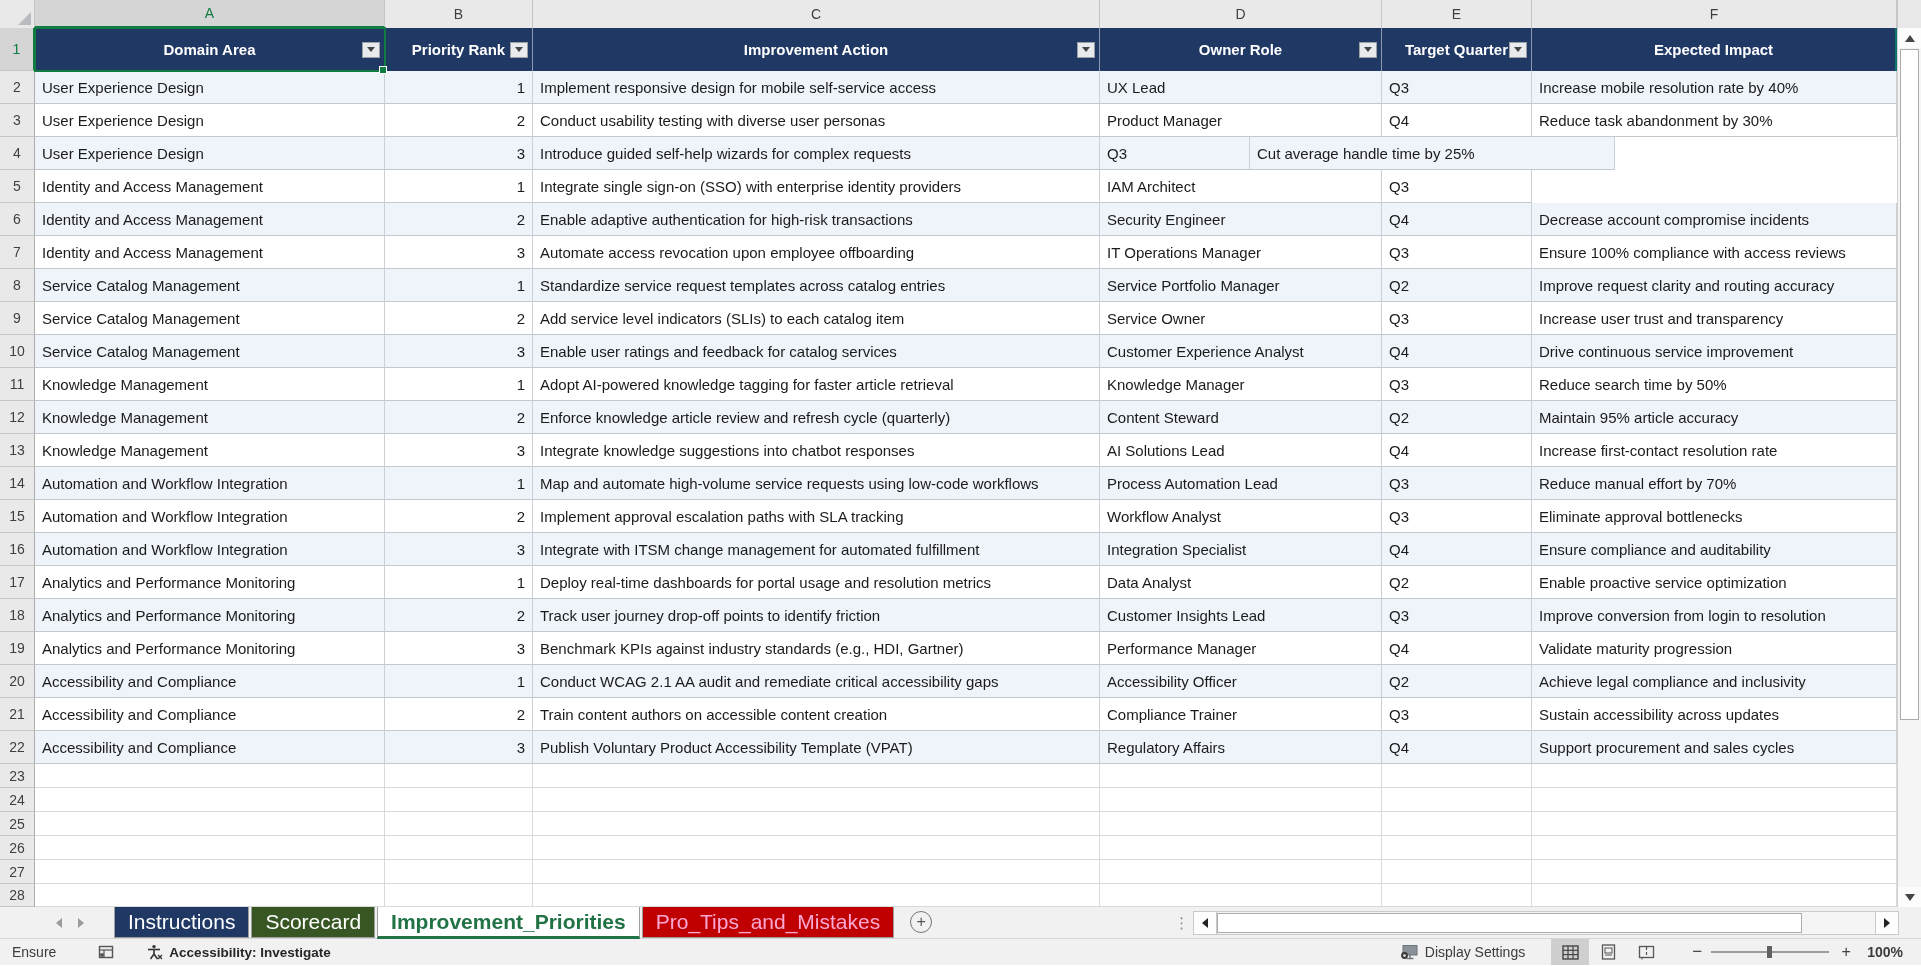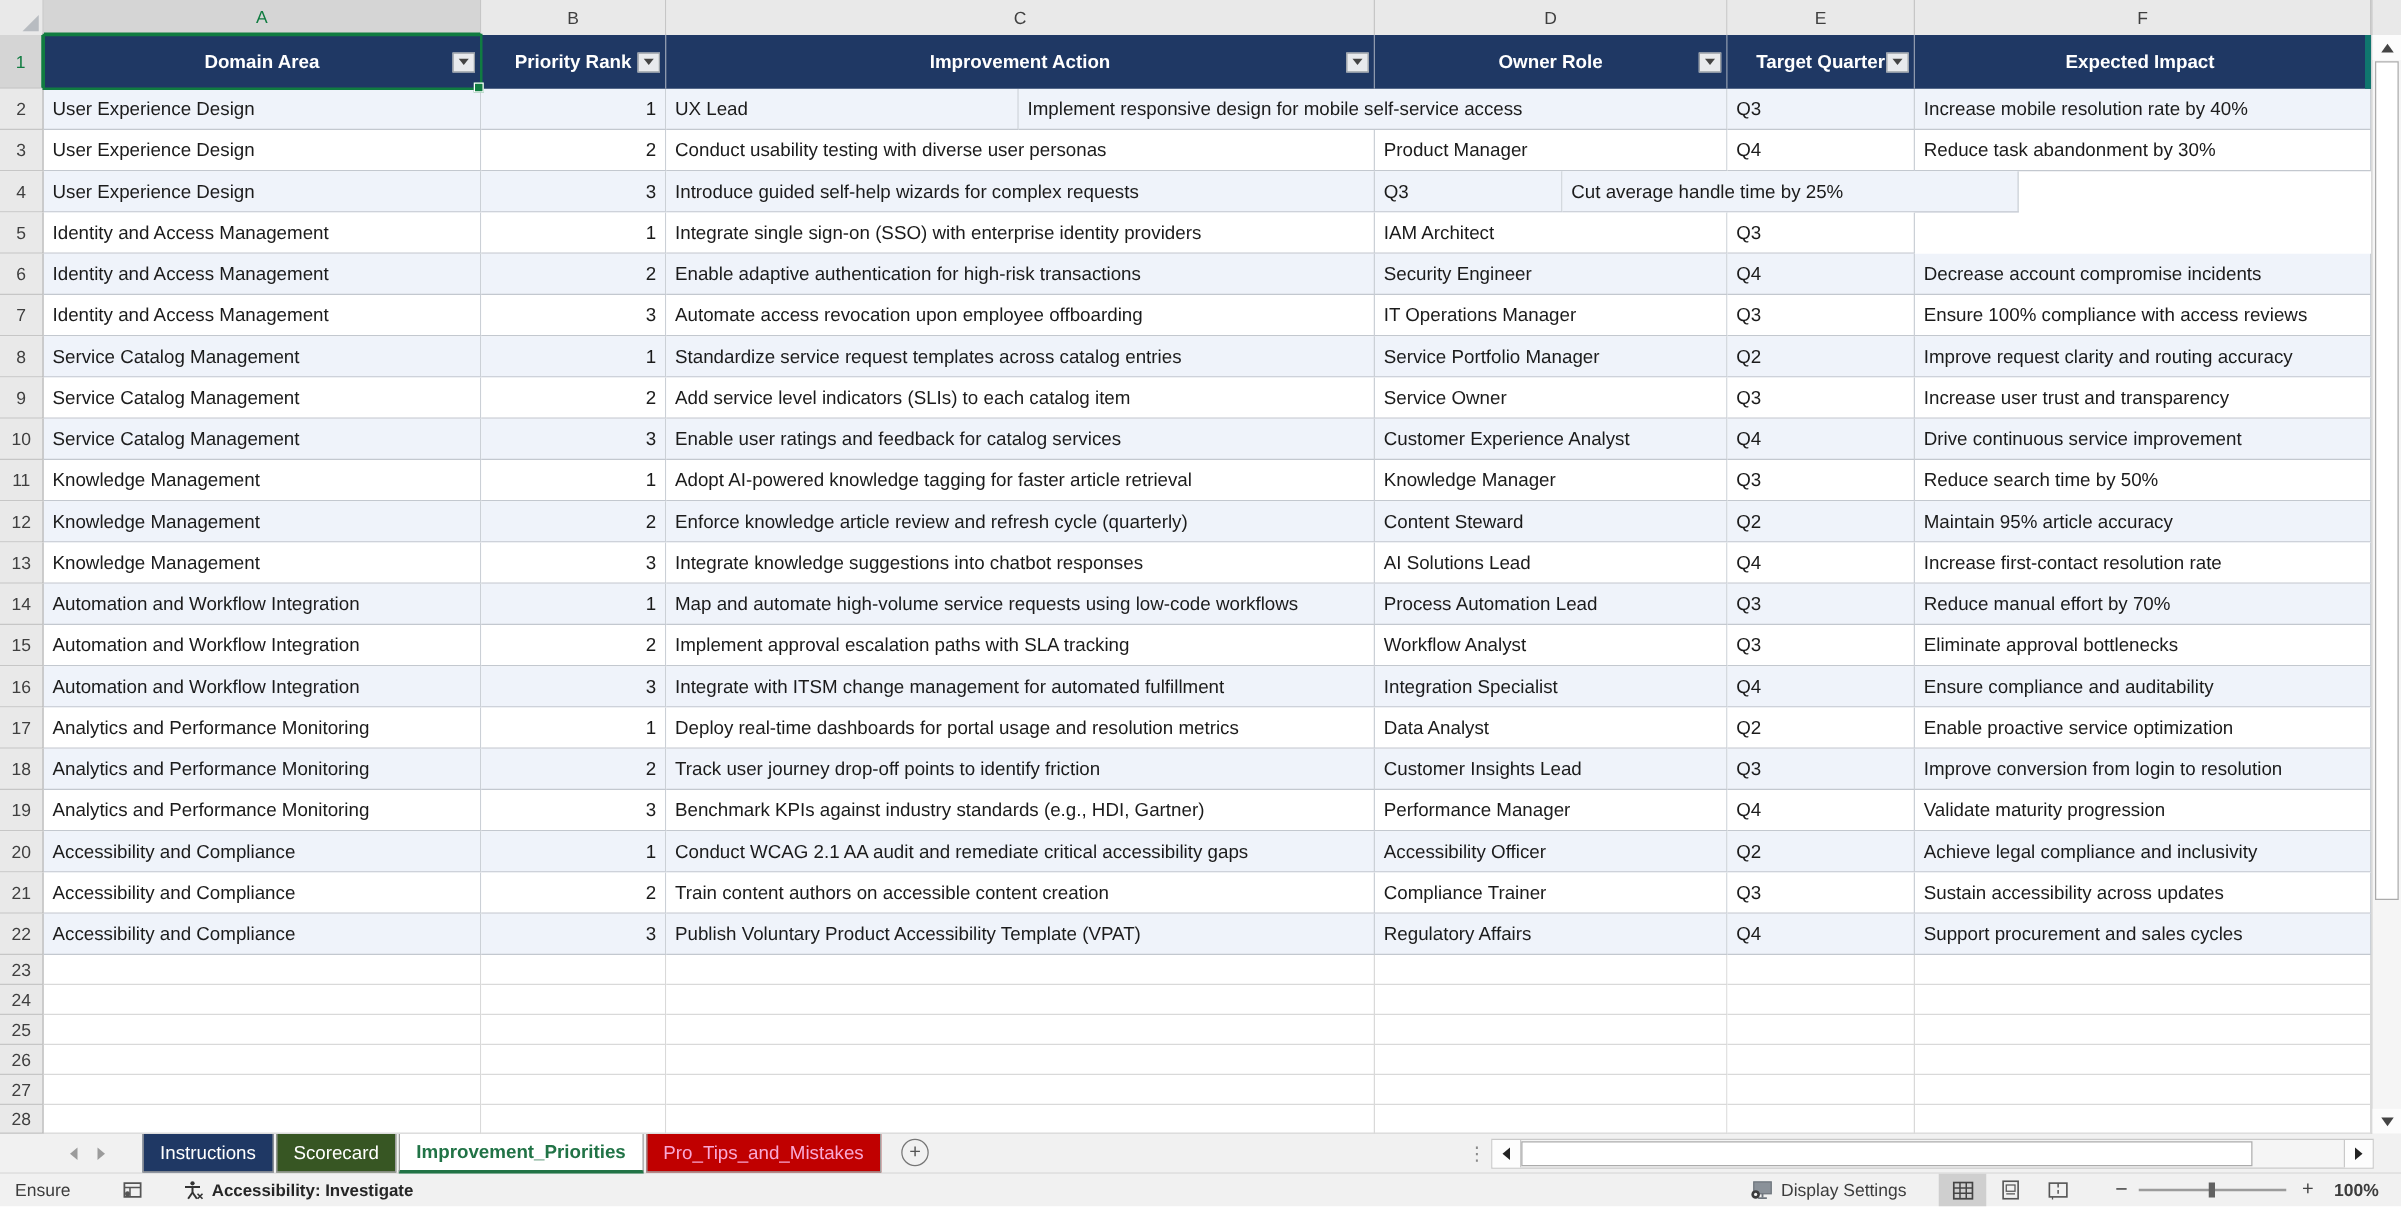--- a/index.html
+++ b/index.html
@@ -28,21 +28,21 @@
   .rownum{ width:35px; background:var(--hdr-bg); border-right:1px solid #ADADAD; border-bottom:1px solid #C6C6C6;
     display:flex; align-items:center; justify-content:center; font-size:14px; color:#3F3F3F; flex:none;}
   .rownum.selected{ background:var(--hdr-sel-bg); color:var(--green); border-right:2px solid var(--green); }
 
   .c-rh{width:35px; flex:none;} .c-0{width:350px; flex:none;} .c-1{width:148px; flex:none;}
   .c-2{width:567px; flex:none;} .c-3{width:282px; flex:none;} .c-4{width:150px; flex:none;} .c-5{width:365px; flex:none;}
 
   .hdr-row{ height:43px; }
   .h-cell{ position:relative; background:var(--navy); color:#fff; font-weight:bold; font-size:15px;
     display:flex; align-items:center; justify-content:center; border-right:1px solid #8E99AD; height:43px;}
-  .h-cell:last-child{ border-right:5px solid #0f766e; }
+  .h-cell:last-child{ border-right:2px solid #0f766e; }
   .h-cell.sel{ outline:2px solid var(--green); outline-offset:-1px; z-index:3; }
   .h-cell.sel::after{ content:''; position:absolute; right:-3px; bottom:-3px; width:6px; height:6px;
     background:var(--green); border:1px solid #fff; z-index:5;}
   .filter-btn{ position:absolute; right:4px; top:50%; transform:translateY(-50%); width:18px; height:16px;
     background:#E8EAED; border:1px solid #9AA0A6; display:flex; align-items:center; justify-content:center;}
   .filter-btn i{ width:0; height:0; border-left:4px solid transparent; border-right:4px solid transparent;
     border-top:5px solid #444; }
 
   .data-row{ height:33px; }
   .data-row .cell{ background:#fff; border-right:1px solid var(--cell-vline); border-bottom:1px solid var(--cell-hline);
@@ -65,21 +65,21 @@
   .vs-thumb{ position:absolute; top:1px; left:2px; right:2px; height:80%; background:#fff; border:1px solid #ABABAB;}
 
   
   .tabbar{ height:32px; background:var(--bar-bg); display:flex; align-items:stretch; border-bottom:1px solid #D5D5D5;}
   .tab-nav{ display:flex; align-items:center; justify-content:center; width:22px; margin-top:1px; cursor:default;}
   .tab-nav:first-child{ margin-left:48px; }
   .tri-left{ width:0;height:0;border-top:5px solid transparent;border-bottom:5px solid transparent;border-right:6px solid #9B9B9B;}
   .tri-right{ width:0;height:0;border-top:5px solid transparent;border-bottom:5px solid transparent;border-left:6px solid #9B9B9B;}
   .tri-left.dark{ border-right-color:#222; } .tri-right.dark{ border-left-color:#222; }
   .tabs{ display:flex; margin-left:22px; }
-  .tab{ display:flex; align-items:center; padding:0 13px; font-size:15px; height:31px; margin-right:2px;
+  .tab{ display:flex; align-items:center; padding:0 13px; font-size:21px; height:31px; margin-right:2px;
     border:1px solid #9E9E9E; border-top:none; white-space:nowrap; }
   .tab.active{ font-weight:bold; border-bottom:3px solid var(--tabgreen); background:#fff; height:32px;}
   .addsheet{ width:22px; height:22px; border:1px solid #767676; border-radius:50%; color:#555; margin:4px 0 0 14px;
     display:flex; align-items:center; justify-content:center; font-size:16px; line-height:1; flex:none;}
   .tb-spacer{ flex:1; }
   .hs-grip{ color:#8A8A8A; font-size:15px; display:flex; align-items:center; margin-right:6px; letter-spacing:-2px;}
   .hscroll{ width:706px; margin:4px 22px 4px 0; background:#F5F5F5; border:1px solid #C9C9C9; display:flex; height:24px;}
   .hs-btn{ width:23px; background:#FDFDFD; border-right:1px solid #C9C9C9; display:flex; align-items:center; justify-content:center; flex:none;}
   .hs-btn:last-child{ border-right:none; border-left:1px solid #C9C9C9; }
   .hs-thumb{ width:585px; background:#fff; border:1px solid #ABABAB; margin:1px 0; flex:none;}
@@ -154,22 +154,22 @@
             </span>
           </div>
           <div class="cell h-cell c-5">
             <span>Expected Impact</span>
           </div>
         </div>
         <div class="sheet-row data-row band">
           <div class="rownum">2</div>
           <div class="cell c-0">User Experience Design</div>
           <div class="cell c-1 num">1</div>
+          <div class="cell c-2">Implement responsive design for mobile self-service access</div>
           <div class="cell c-3">UX Lead</div>
-          <div class="cell c-2">Implement responsive design for mobile self-service access</div>
           <div class="cell c-4">Q3</div>
           <div class="cell c-5">Increase mobile resolution rate by 40%</div>
         </div>
         <div class="sheet-row data-row">
           <div class="rownum">3</div>
           <div class="cell c-0">User Experience Design</div>
           <div class="cell c-1 num">2</div>
           <div class="cell c-2">Conduct usability testing with diverse user personas</div>
           <div class="cell c-3">Product Manager</div>
           <div class="cell c-4">Q4</div>

